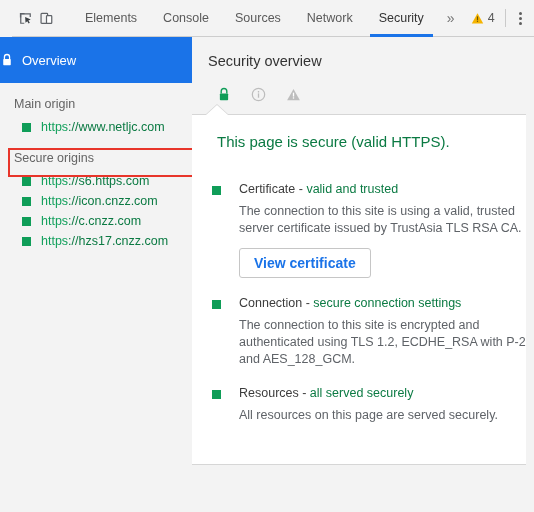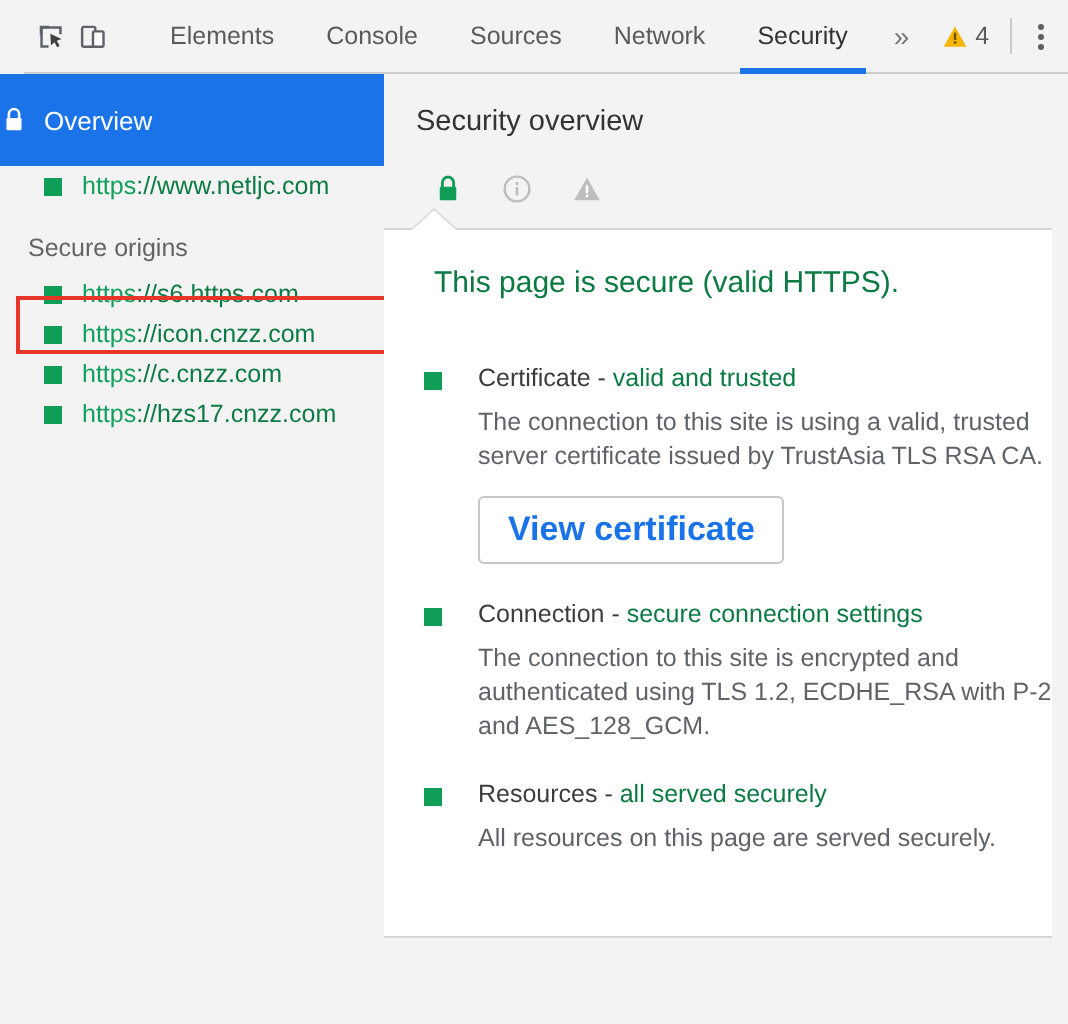--- a/index.html
+++ b/index.html
@@ -281,21 +281,21 @@
     width: 305px;
   }
   .btn {
     margin-top: 11px;
     display: inline-block;
     padding: 6px 14px;
     border: 1px solid #c6c6c6;
     border-radius: 3px;
     background: #fff;
     color: #1a73e8;
-    font-size: 17px;
+    font-size: 14px;
     font-weight: bold;
   }
 </style>
 </head>
 <body>
 
 <div class="devtools">
 
   <div class="toolbar">
 
@@ -364,20 +364,21 @@
   <div class="sidebar">
 
     <div class="overview-row">
       <svg width="12" height="14" viewBox="0 0 14 16">
         <path d="M4 7 V4.6 a3 3 0 0 1 6 0 V7" fill="none" stroke="#ffffff" stroke-width="1.5"></path>
         <rect x="2.6" y="6.8" width="8.8" height="7.2" rx="0.8" fill="#ffffff"></rect>
       </svg>
       <span class="overview-label">Overview</span>
     </div>
 
+    <div class="group-title">Main origin</div>
 
     <div class="origin-row">
       <span class="sq"></span>
       <span class="origin-url"><span class="scheme">https</span><span>://www.netljc.com</span></span>
     </div>
 
     <div class="group-title">Secure origins</div>
 
     <div class="origin-row">
       <span class="sq"></span>

